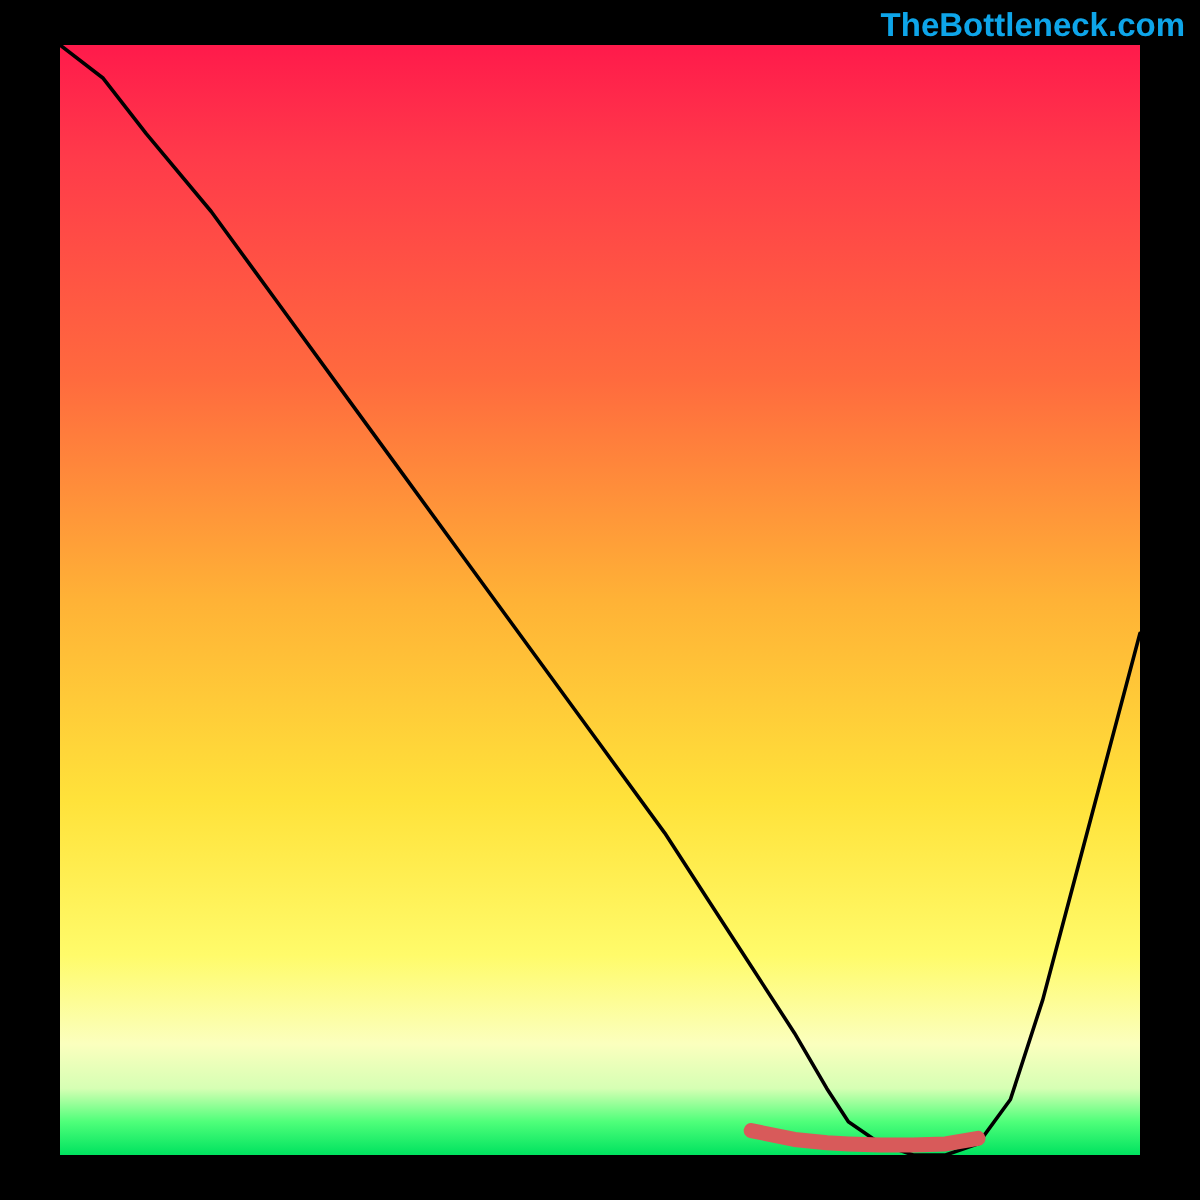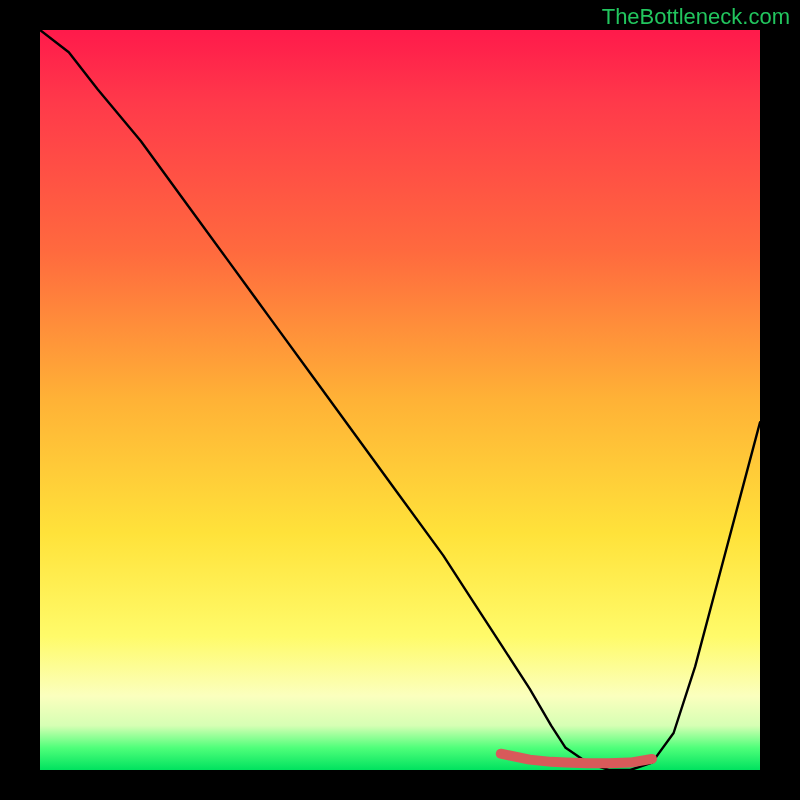--- a/index.html
+++ b/index.html
@@ -14,23 +14,23 @@
   .frame {
     position: relative;
     width: 800px;
     height: 800px;
     background: #000;
   }
   .watermark {
     position: absolute;
     top: 4px;
     right: 10px;
-    color: #22c55e;
+    color: #0ea5e9;
     font-size: 22px;
-    font-weight: 400;
+    font-weight: 700;
     letter-spacing: 0px;
     z-index: 10;
     user-select: none;
     margin-left: 47px;
   }
   .plot-area {
     position: absolute;
     left: 40px;
     top: 30px;
     width: 720px;

